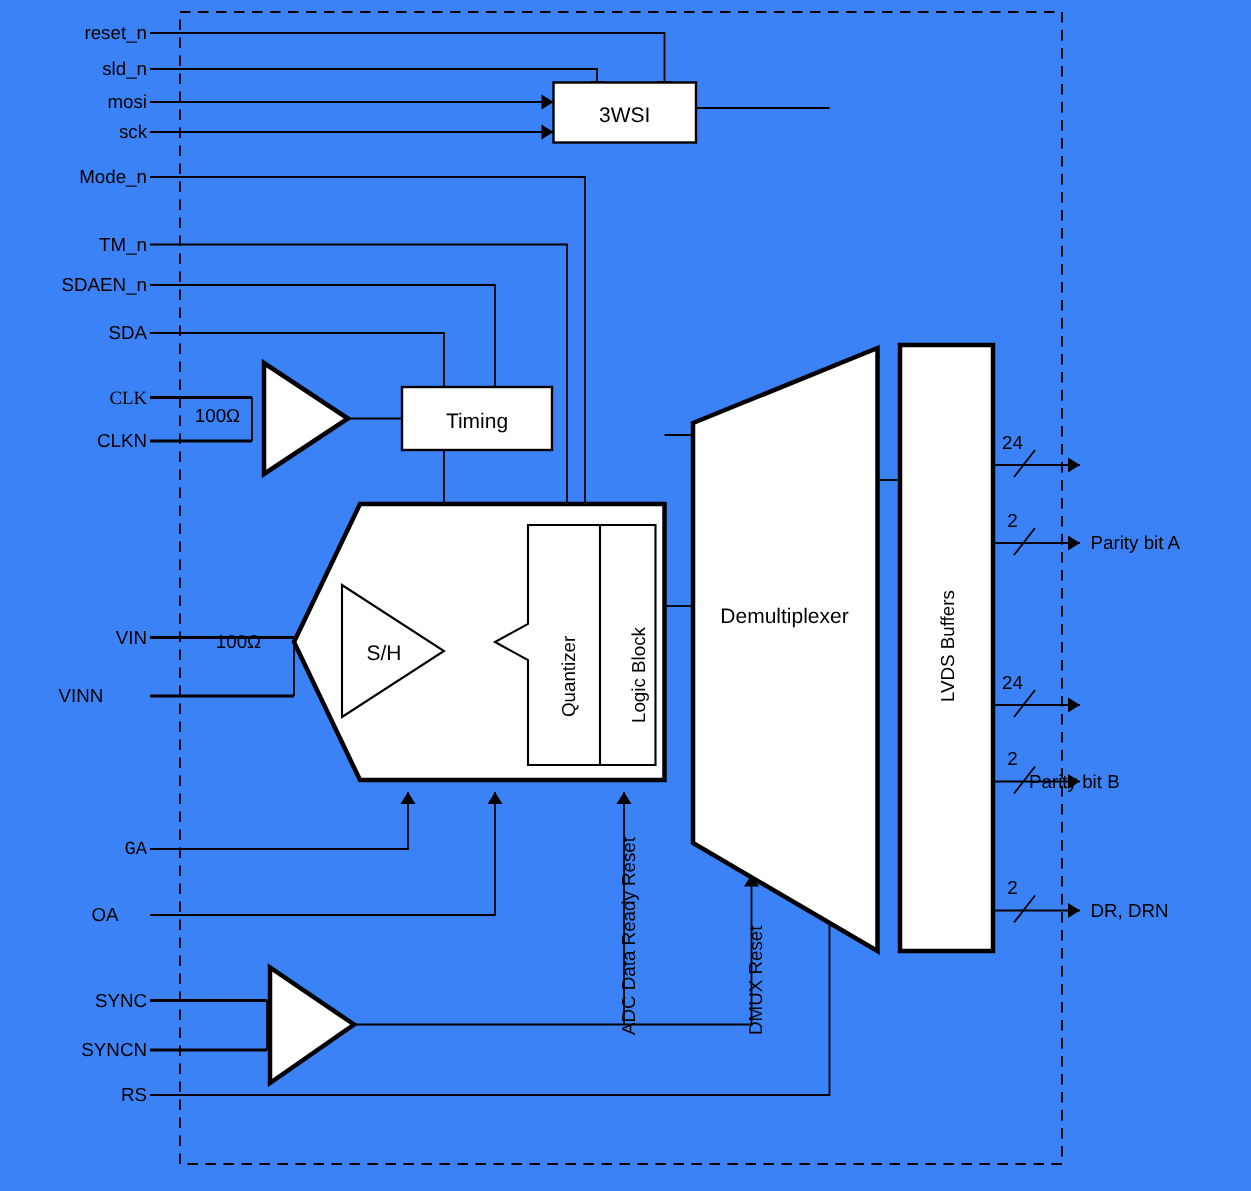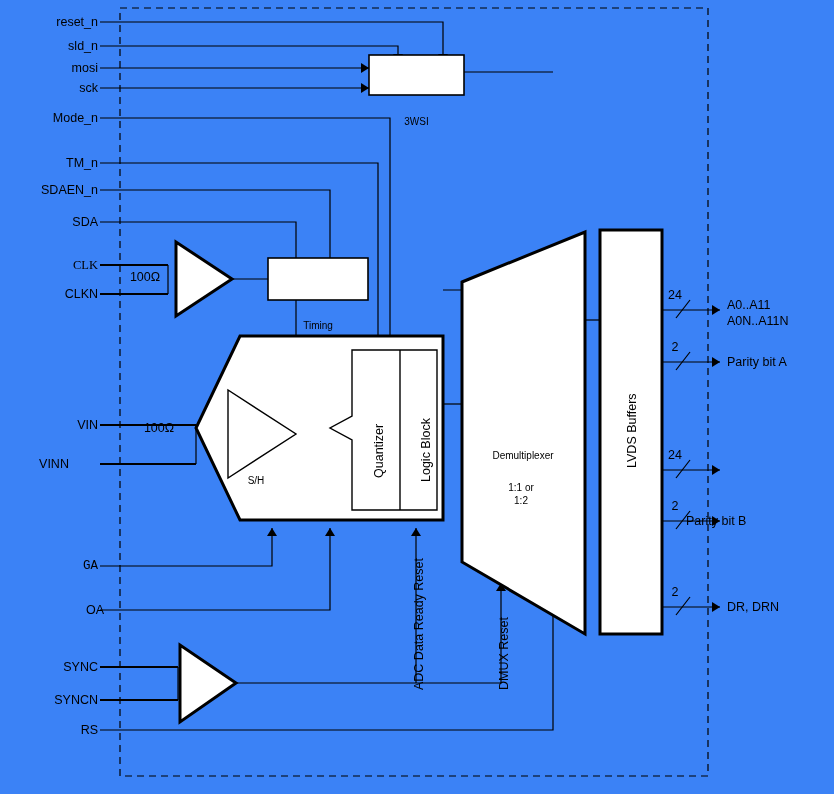--- a/index.html
+++ b/index.html
@@ -30,22 +30,21 @@
     white-space: pre;
     line-height: 1.15;
   }
   .lbl.right { text-align: right; }
   .lbl.center { text-align: center; }
   .vert {
     transform-origin: 0 0;
     transform: rotate(-90deg);
   }
   .blocklbl {
-    font-size: 10px;
-    margin-top: 48px;
+    font-size: 14px;
   }
 </style>
 </head>
 <body>
 
 <div id="canvas">
 
   <svg width="834" height="794" viewBox="0 0 834 794">
 
     <rect x="120" y="8" width="588" height="768" fill="none" stroke="#000" stroke-width="1.2" stroke-dasharray="7,5"></rect>
@@ -155,49 +154,45 @@
   <div class="lbl right" style="left:10px; top:81px; width:88px;">sck</div>
   <div class="lbl right" style="left:10px; top:111px; width:88px;">Mode_n</div>
   <div class="lbl right" style="left:10px; top:156px; width:88px;">TM_n</div>
   <div class="lbl right" style="left:6px; top:183px; width:92px;">SDAEN_n</div>
   <div class="lbl right" style="left:10px; top:215px; width:88px;">SDA</div>
   <div class="lbl right" style="left:10px; top:258px; width:88px;font-family:Liberation Serif, serif;">CLK</div>
   <div class="lbl right" style="left:10px; top:287px; width:88px;">CLKN</div>
   <div class="lbl right" style="left:10px; top:418px; width:88px;">VIN</div>
   <div class="lbl right" style="left:10px; top:457px; width:88px;text-align:center;">VINN</div>
   <div class="lbl right" style="left:10px; top:559px; width:88px;font-family:Liberation Mono, monospace;">GA</div>
-  <div class="lbl right" style="left:16px; top:603px; width:88px;">OA</div>
+  <div class="lbl right" style="left:26px; top:603px; width:88px;text-align:center;">OA</div>
   <div class="lbl right" style="left:10px; top:660px; width:88px;">SYNC</div>
   <div class="lbl right" style="left:6px; top:693px; width:92px;">SYNCN</div>
   <div class="lbl right" style="left:10px; top:723px; width:88px;">RS</div>
 
   <div class="lbl center blocklbl" style="left:369px; top:68px; width:95px;">3WSI</div>
   <div class="lbl center blocklbl" style="left:268px; top:272px; width:100px;">Timing</div>
   <div class="lbl center blocklbl" style="left:228px; top:427px; width:56px;">S/H</div>
 
   <div class="lbl vert" style="left:372px; top:478px; width:140px;">Quantizer</div>
   <div class="lbl vert" style="left:419px; top:482px; width:150px;">Logic Block</div>
 
   <div class="lbl center blocklbl" style="left:436px; top:402px; width:118px;padding-left:28px;">Demultiplexer</div>
-  <div class="lbl center blocklbl" style="left:462px; top:434px; width:118px; line-height:1.25;">1:1 or
-1:2</div>
 
   <div class="lbl vert" style="left:625px; top:468px; width:160px;">LVDS Buffers</div>
 
   <div class="lbl center" style="left:118px; top:270px; width:54px;">100Ω</div>
   <div class="lbl center" style="left:132px; top:421px; width:54px;">100Ω</div>
 
   <div class="lbl vert" style="left:412px; top:690px; width:170px;">ADC Data Ready Reset</div>
   <div class="lbl vert" style="left:497px; top:690px; width:130px;">DMUX Reset</div>
 
   <div class="lbl center" style="left:662px; top:288px; width:26px;">24</div>
   <div class="lbl center" style="left:662px; top:340px; width:26px;">2</div>
   <div class="lbl center" style="left:662px; top:448px; width:26px;">24</div>
   <div class="lbl center" style="left:662px; top:499px; width:26px;">2</div>
   <div class="lbl center" style="left:662px; top:585px; width:26px;">2</div>
 
-  <div class="lbl" style="left:727px; top:297px; width:105px; line-height:1.3;">A0..A11
-A0N..A11N</div>
   <div class="lbl" style="left:727px; top:355px; width:105px;">Parity bit A</div>
   <div class="lbl" style="left:686px; top:514px; width:105px;">Parity bit B</div>
   <div class="lbl" style="left:727px; top:600px; width:105px;">DR, DRN</div>
 
 </div>
 
 </body></html>

